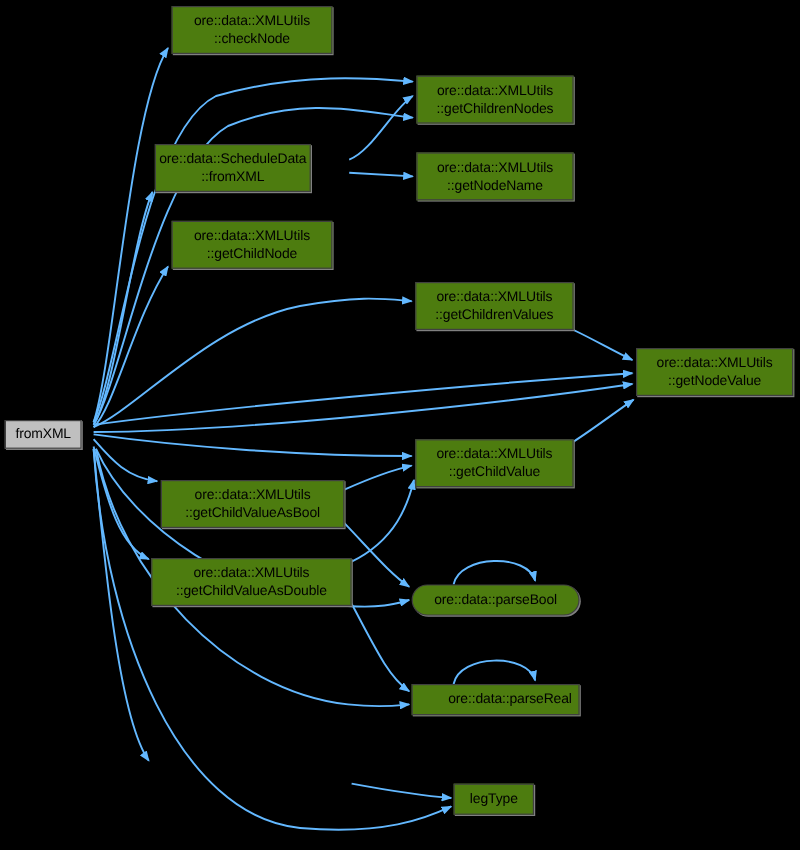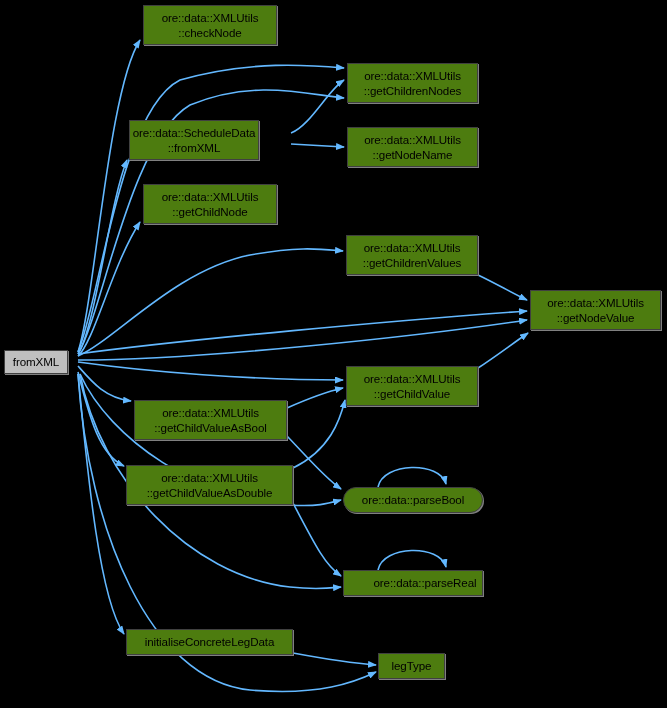--- a/index.html
+++ b/index.html
@@ -157,21 +157,18 @@
   </div>
 
   <div class="node" style="left:343px;top:487px;width:140px;height:26px;border-radius:13px;">
     <span class="node-label">ore::data::parseBool</span>
   </div>
 
   <div class="node" style="left:343px;top:570px;width:140px;height:26px;padding-left:24px;">
     <span class="node-label">ore::data::parseReal</span>
   </div>
 
-  <div class="node" style="left:126px;top:629px;width:167px;height:26px;">
-    <span class="node-label">initialiseConcreteLegData</span>
-  </div>
 
   <div class="node" style="left:378px;top:653px;width:67px;height:26px;">
     <span class="node-label">legType</span>
   </div>
 
 </div>
 
 </body></html>

